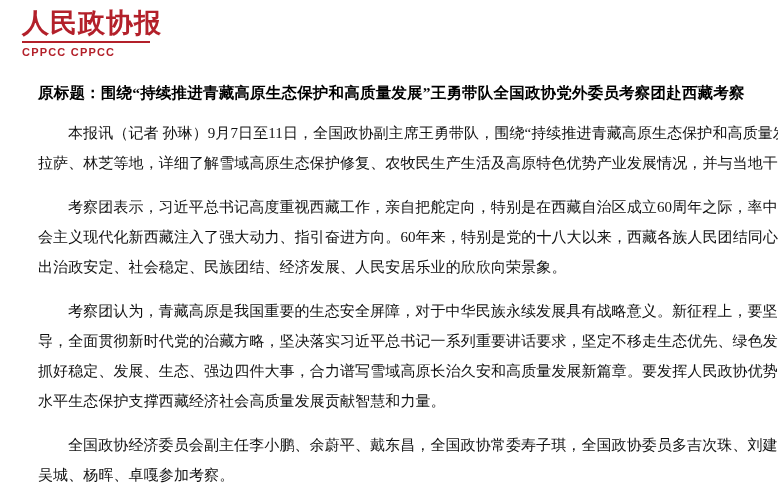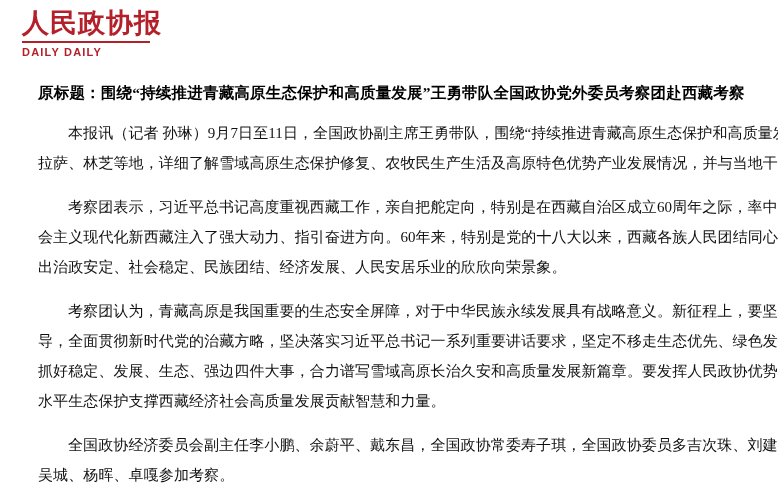--- a/index.html
+++ b/index.html
@@ -105,21 +105,21 @@
   .para.three-line .l3 { text-indent: 0; }
 </style>
 </head>
 <body>
 
 <div class="page">
 
   <div class="masthead">
     <div class="masthead-title">人民政协报</div>
     <div class="masthead-rule"></div>
-    <div class="masthead-sub">DAILY DAILY</div>
+    <div class="masthead-sub">CPPCC CPPCC</div>
   </div>
 
   <div class="article">
 
     <div class="orig-title">原标题：围绕“持续推进青藏高原生态保护和高质量发展”王勇带队全国政协党外委员考察团赴西藏考察</div>
 
     <div class="body-block">
 
       <div class="para two-line">
         <span class="l1">本报讯（记者 孙琳）9月7日至11日，全国政协副主席王勇带队，围绕“持续推进青藏高原生态保护和高质量发展</span>

